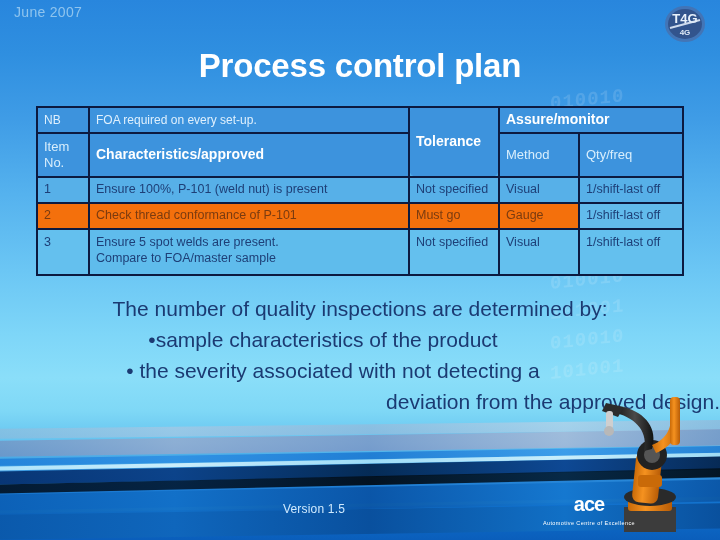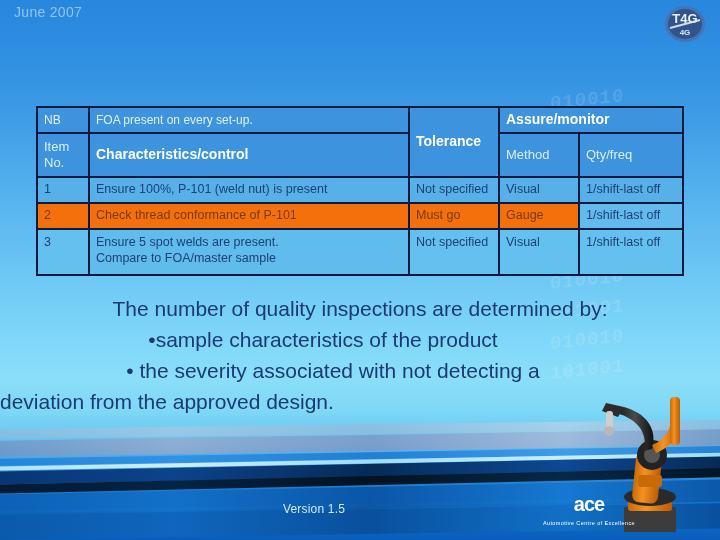--- a/index.html
+++ b/index.html
@@ -165,21 +165,21 @@
     top: 293px;
     width: 720px;
     color: #1b3a72;
     font-size: 21px;
     line-height: 31px;
   }
   .body-line { text-align: center; }
   .line-1 { text-align: center; }
   .line-2 { text-align: center; padding-right: 74px; }
   .line-3 { text-align: center; padding-right: 54px; }
-  .line-4 { text-align: left; }
+  .line-4 { text-align: right; }
 
   
   .robot-arm {
     position: absolute;
     right: 14px;
     bottom: 8px;
     width: 120px;
     height: 175px;
     pointer-events: none;
   }
@@ -250,39 +250,40 @@
   <div class="t4g-logo">
     <svg viewBox="0 0 46 40" width="46" height="40">
       <ellipse cx="23" cy="20" rx="20" ry="18" fill="#4b6ea8" opacity="0.75"></ellipse>
       <ellipse cx="23" cy="20" rx="17" ry="15" fill="#2f4f86" opacity="0.85"></ellipse>
       <text x="23" y="19" fill="#e8f1fb" font-family="Liberation Sans, sans-serif" font-size="13" font-weight="bold" text-anchor="middle">T4G</text>
       <path d="M8 24 L38 16" stroke="#dfeaf7" stroke-width="2" fill="none" opacity="0.9"></path>
       <text x="23" y="31" fill="#dfeaf7" font-family="Liberation Sans, sans-serif" font-size="8" font-weight="bold" text-anchor="middle">4G</text>
     </svg>
   </div>
 
+  <div class="slide-title">Process control plan</div>
 
   <table class="pcp-table">
     <colgroup>
       <col class="col-item">
         <col class="col-char">
         <col class="col-tol">
         <col class="col-method">
         <col class="col-qty">
     </colgroup>
     <tbody>
       <tr class="hdr-row-1">
         <td class="nb-cell">NB</td>
-        <td class="nb-cell">FOA present on every set-up.</td>
+        <td class="nb-cell">FOA required on every set-up.</td>
         <td class="hdr-strong tol-span" rowspan="2">Tolerance</td>
         <td class="hdr-strong" colspan="2">Assure/monitor</td>
       </tr>
       <tr class="hdr-row-2">
         <td class="sub-hdr">Item No.</td>
-        <td class="hdr-char">Characteristics/control</td>
+        <td class="hdr-char">Characteristics/approved</td>
         <td class="sub-hdr">Method</td>
         <td class="sub-hdr">Qty/freq</td>
       </tr>
 
       <tr class="row-data row-1">
         <td>1</td>
         <td class="cell-char cell-multiline">Ensure 100%, P-101 (weld nut) is present</td>
         <td>Not specified</td>
         <td>Visual</td>
         <td>1/shift-last off</td>

